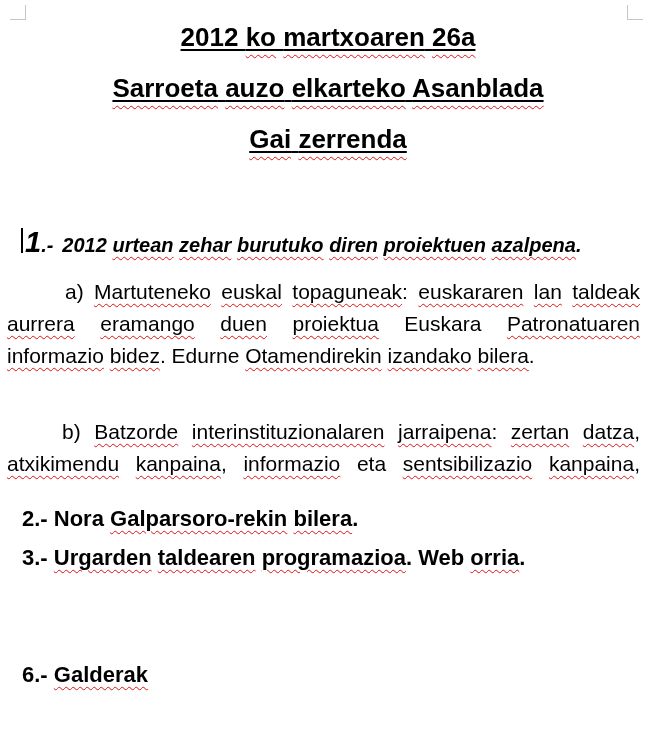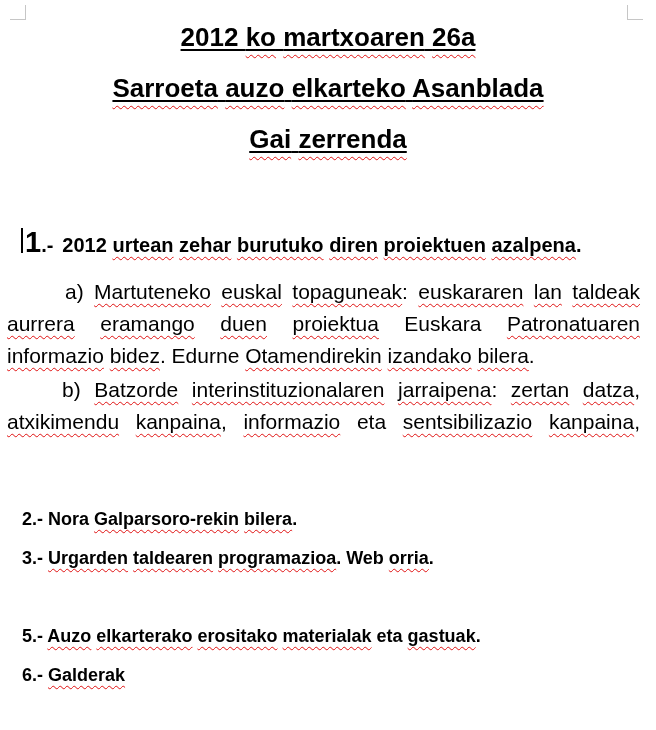--- a/index.html
+++ b/index.html
@@ -32,41 +32,41 @@
     text-decoration-style:wavy;
     text-decoration-color:#e01212;
     text-decoration-thickness:1px;
     text-underline-offset:4px;
   }
   .title .sp{text-underline-offset:8px;text-decoration-thickness:1px;}
 
   
   .h1line{
     position:absolute;left:25px;top:230px;
-    font-size:20px;font-weight:bold;line-height:25px;white-space:nowrap;
+    font-size:20px;font-weight:bold;line-height:25px;white-space:nowrap;font-style:italic;
   }
   .h1line .num{font-size:29px;}
   .h1line .gap{display:inline-block;width:9px;}
 
   .caret{position:absolute;left:21px;top:228px;width:2px;height:25px;background:#000;}
 
   
   .para{position:absolute;left:7px;width:633px;font-size:21px;}
   .para-a{top:276px;}
   .para-b{top:374px;}
   .line{line-height:32px;height:32px;}
   .jline{white-space:nowrap;text-align:justify;text-align-last:justify;}
   .lline{text-align:left;}
   .ind-a{padding-left:58px;}
-  .ind-b{padding-left:55px;}
+  .ind-b{padding-left:55px;margin-top:42px;}
 
   
   .item{
     position:absolute;left:22px;
-    font-size:18px;font-weight:bold;line-height:26px;white-space:nowrap;
+    font-size:22px;font-weight:bold;line-height:26px;white-space:nowrap;
   }
   .item-2{top:506px;}
   .item-3{top:545px;}
   .item-4{top:584px;}
   .item-5{top:623px;}
   .item-6{top:662px;}
 </style>
 </head>
 <body>
 
@@ -93,16 +93,15 @@
     <div class="line lline"><span class="sp">informazio</span><span> </span><span class="sp">bidez</span><span>. Edurne </span><span class="sp">Otamendirekin</span><span> </span><span class="sp">izandako</span><span> </span><span class="sp">bilera</span><span>.</span></div>
   </div>
 
   <div class="para para-b">
     <div class="line jline ind-b"><span>b) </span><span class="sp">Batzorde</span><span> </span><span class="sp">interinstituzionalaren</span><span> </span><span class="sp">jarraipena</span><span>: </span><span class="sp">zertan</span><span> </span><span class="sp">datza</span><span>,</span></div>
     <div class="line jline"><span class="sp">atxikimendu</span><span> </span><span class="sp">kanpaina</span><span>, </span><span class="sp">informazio</span><span> eta </span><span class="sp">sentsibilizazio</span><span> </span><span class="sp">kanpaina</span><span>,</span></div>
   </div>
 
   <div class="item item-2"><span>2.- Nora </span><span class="sp">Galparsoro-rekin</span><span> </span><span class="sp">bilera</span><span>.</span></div>
   <div class="item item-3"><span>3.- </span><span class="sp">Urgarden</span><span> </span><span class="sp">taldearen</span><span> </span><span class="sp">programazioa</span><span>. Web </span><span class="sp">orria</span><span>.</span></div>
-  <div class="item item-5"><span>5.- </span><span class="sp">Auzo</span><span> </span><span class="sp">elkarterako</span><span> </span><span class="sp">erositako</span><span> </span><span class="sp">materialak</span><span> eta </span><span class="sp">gastuak</span><span>.</span></div>
   <div class="item item-6"><span>6.- </span><span class="sp">Galderak</span></div>
 
 </div>
 
 </body></html>

